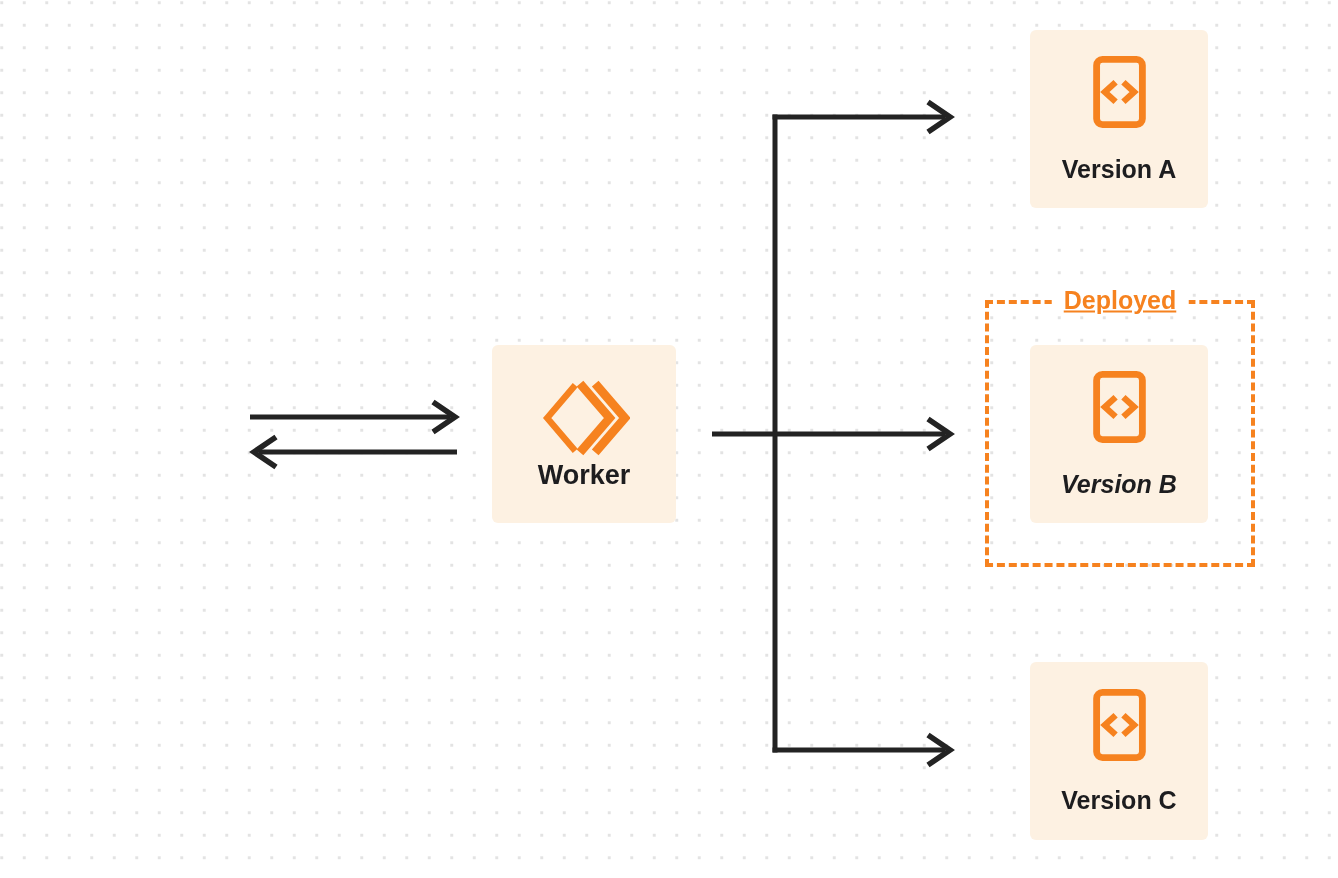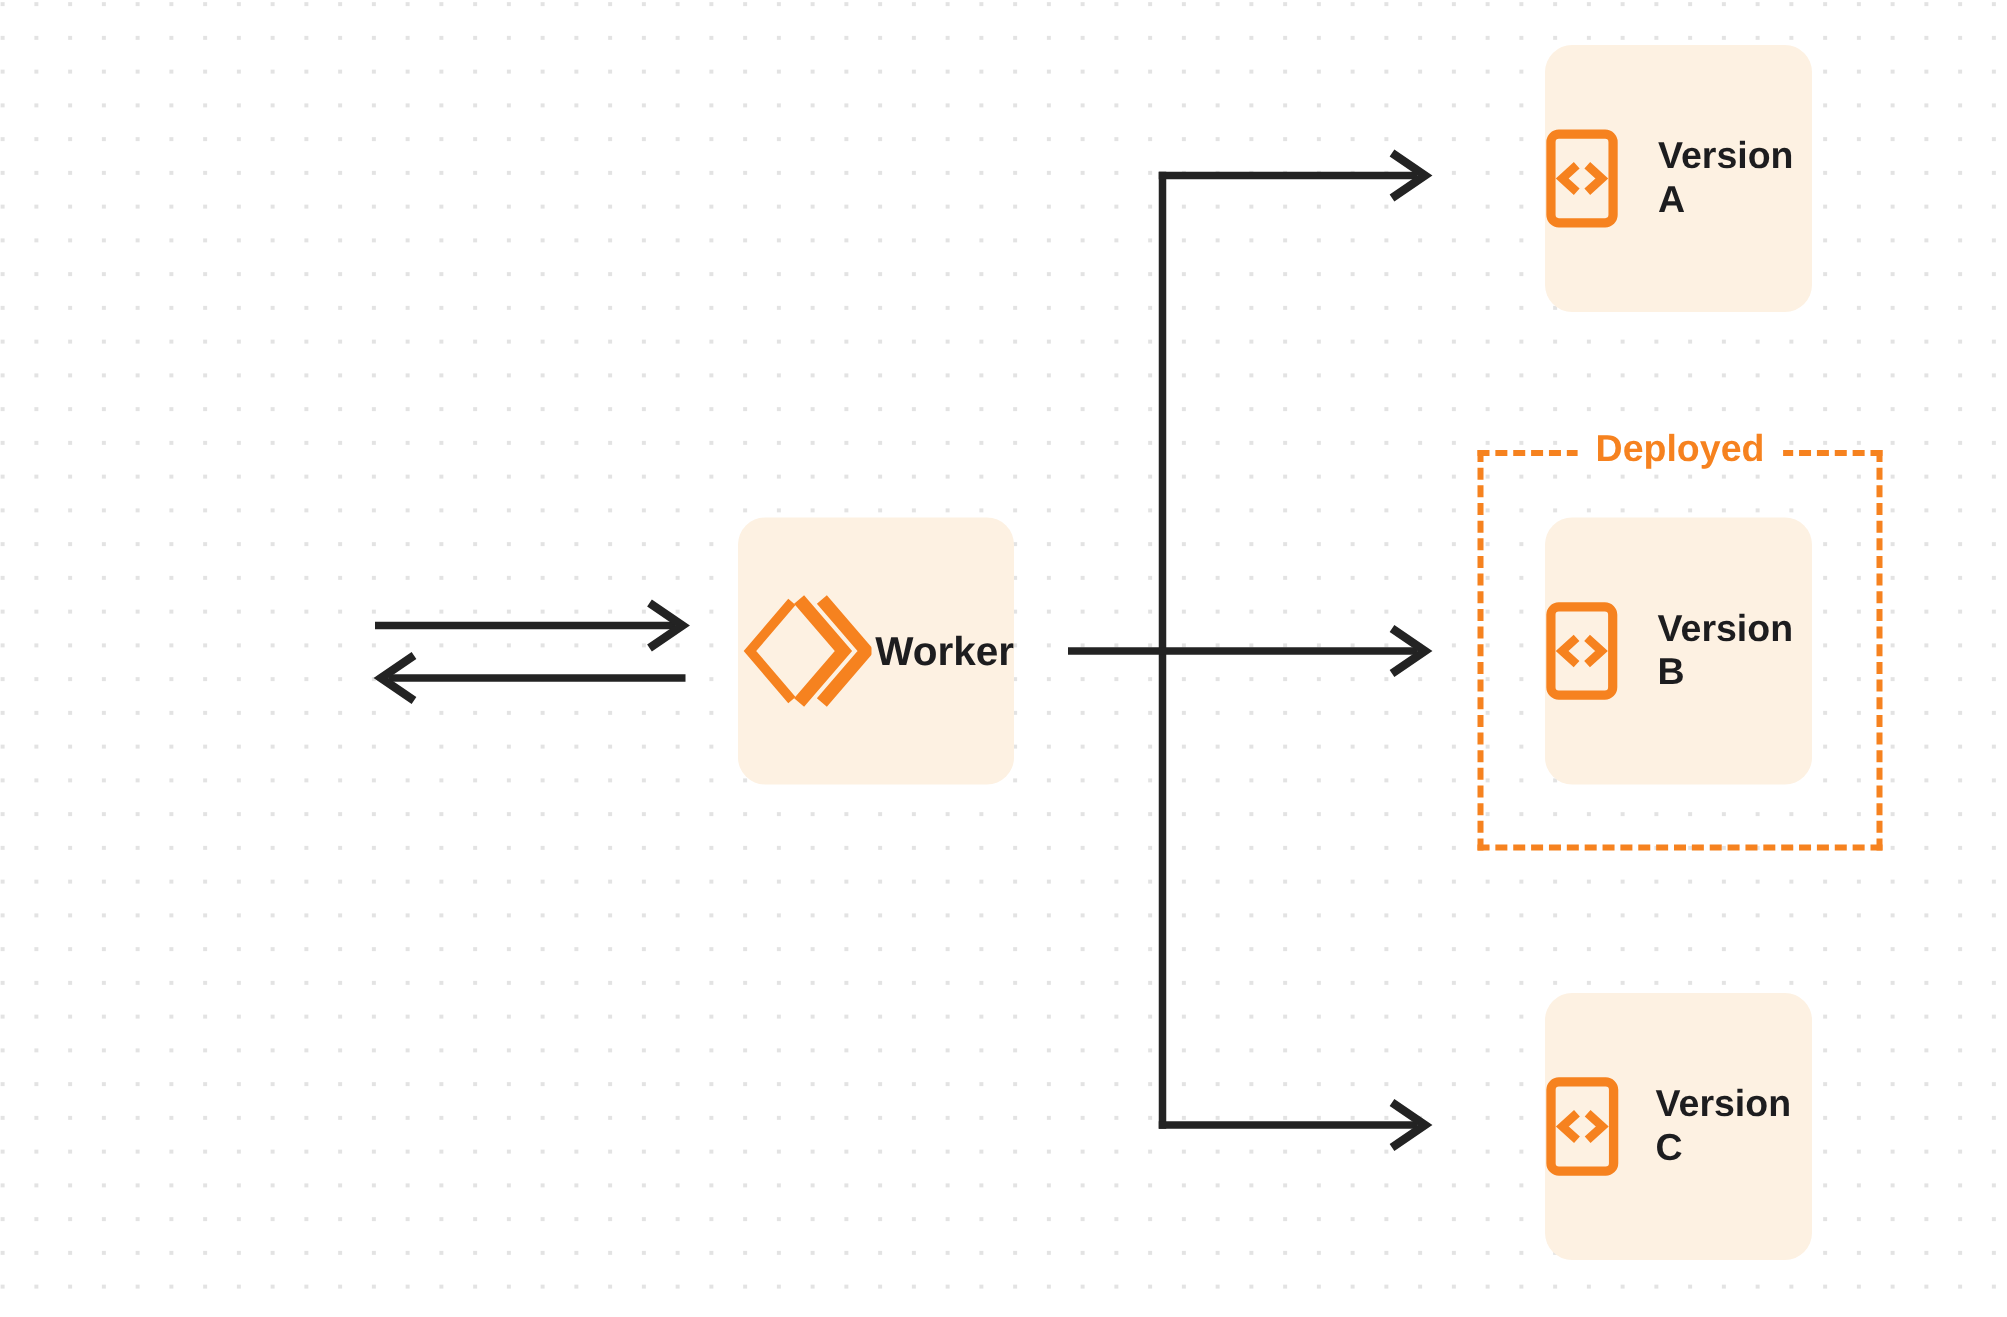--- a/index.html
+++ b/index.html
@@ -22,22 +22,22 @@
     background-color:var(--canvas-bg,#fff);
     background-image:radial-gradient(circle,var(--dot-grid,#E3E3E3) 1.5px,transparent 1.6px);
     background-size:22.5px 22.5px;
     background-position:13px 14px;
   }
   .arrow-layer{position:absolute;inset:0;width:1338px;height:878px;}
   .arrow-line{stroke:var(--arrow-dark,#232323);stroke-width:5;fill:none;stroke-linecap:butt;}
   .arrow-head{stroke:var(--arrow-dark,#232323);stroke-width:5.6;fill:none;stroke-linejoin:miter;stroke-linecap:butt;}
 
   .node{
-    position:absolute;border-radius:18px;
-    display:flex;flex-direction:row;align-items:center;justify-content:center;
+    position:absolute;border-radius:6px;
+    display:flex;flex-direction:column;align-items:center;justify-content:center;
     color:var(--text-dark,#1D1D1F);
   }
   .node-label{font-weight:700;color:var(--text-dark,#1D1D1F);}
   .client{
     left:31px;top:343px;width:181px;height:181px;
     background:var(--client-gray-bg,#F5F5F6);
   }
   .client .node-label{font-size:27px;}
   .worker{
     left:492px;top:345px;width:184px;height:178px;
@@ -48,35 +48,35 @@
   .worker-logo{width:92px;height:80px;display:block;}
   .logo-stroke{stroke:var(--accent-orange,#F6821F);fill:none;stroke-linejoin:miter;stroke-linecap:butt;}
 
   .version{
     left:1030px;width:178px;height:178px;
     background:var(--node-cream-bg,#FDF1E2);
     gap:26px;
   }
   .version .node-label{font-size:25px;}
   .version-a{top:30px;}
-  .version-b{top:345px;}
+  .version-b{top:345px;font-style:italic;}
   .version-c{top:662px;gap:24px;}
   .code-icon{width:55px;height:74px;display:block;}
   .icon-stroke{stroke:var(--accent-orange,#F6821F);fill:none;stroke-linejoin:miter;stroke-linecap:butt;}
 
   .deployed-box{
     position:absolute;left:985px;top:300px;width:270px;height:267px;
     border:4px dashed var(--accent-orange,#F6821F);
   }
   .deployed-label{
     position:absolute;left:50%;top:-4px;transform:translate(-50%,-50%);
     background:var(--canvas-bg,#fff);
     padding:0 12px;white-space:nowrap;
     color:var(--accent-orange,#F6821F);
-    font-size:25px;font-weight:700;
+    font-size:25px;font-weight:700;text-decoration:underline;
   }
   .traffic-label{
     position:absolute;left:790px;top:350px;width:150px;
     text-align:center;color:var(--text-dark,#1D1D1F);
     font-size:17px;font-weight:700;line-height:33px;
   }
   .traffic-line2{letter-spacing:1.3px;}
 </style>
 </head>
 <body>

